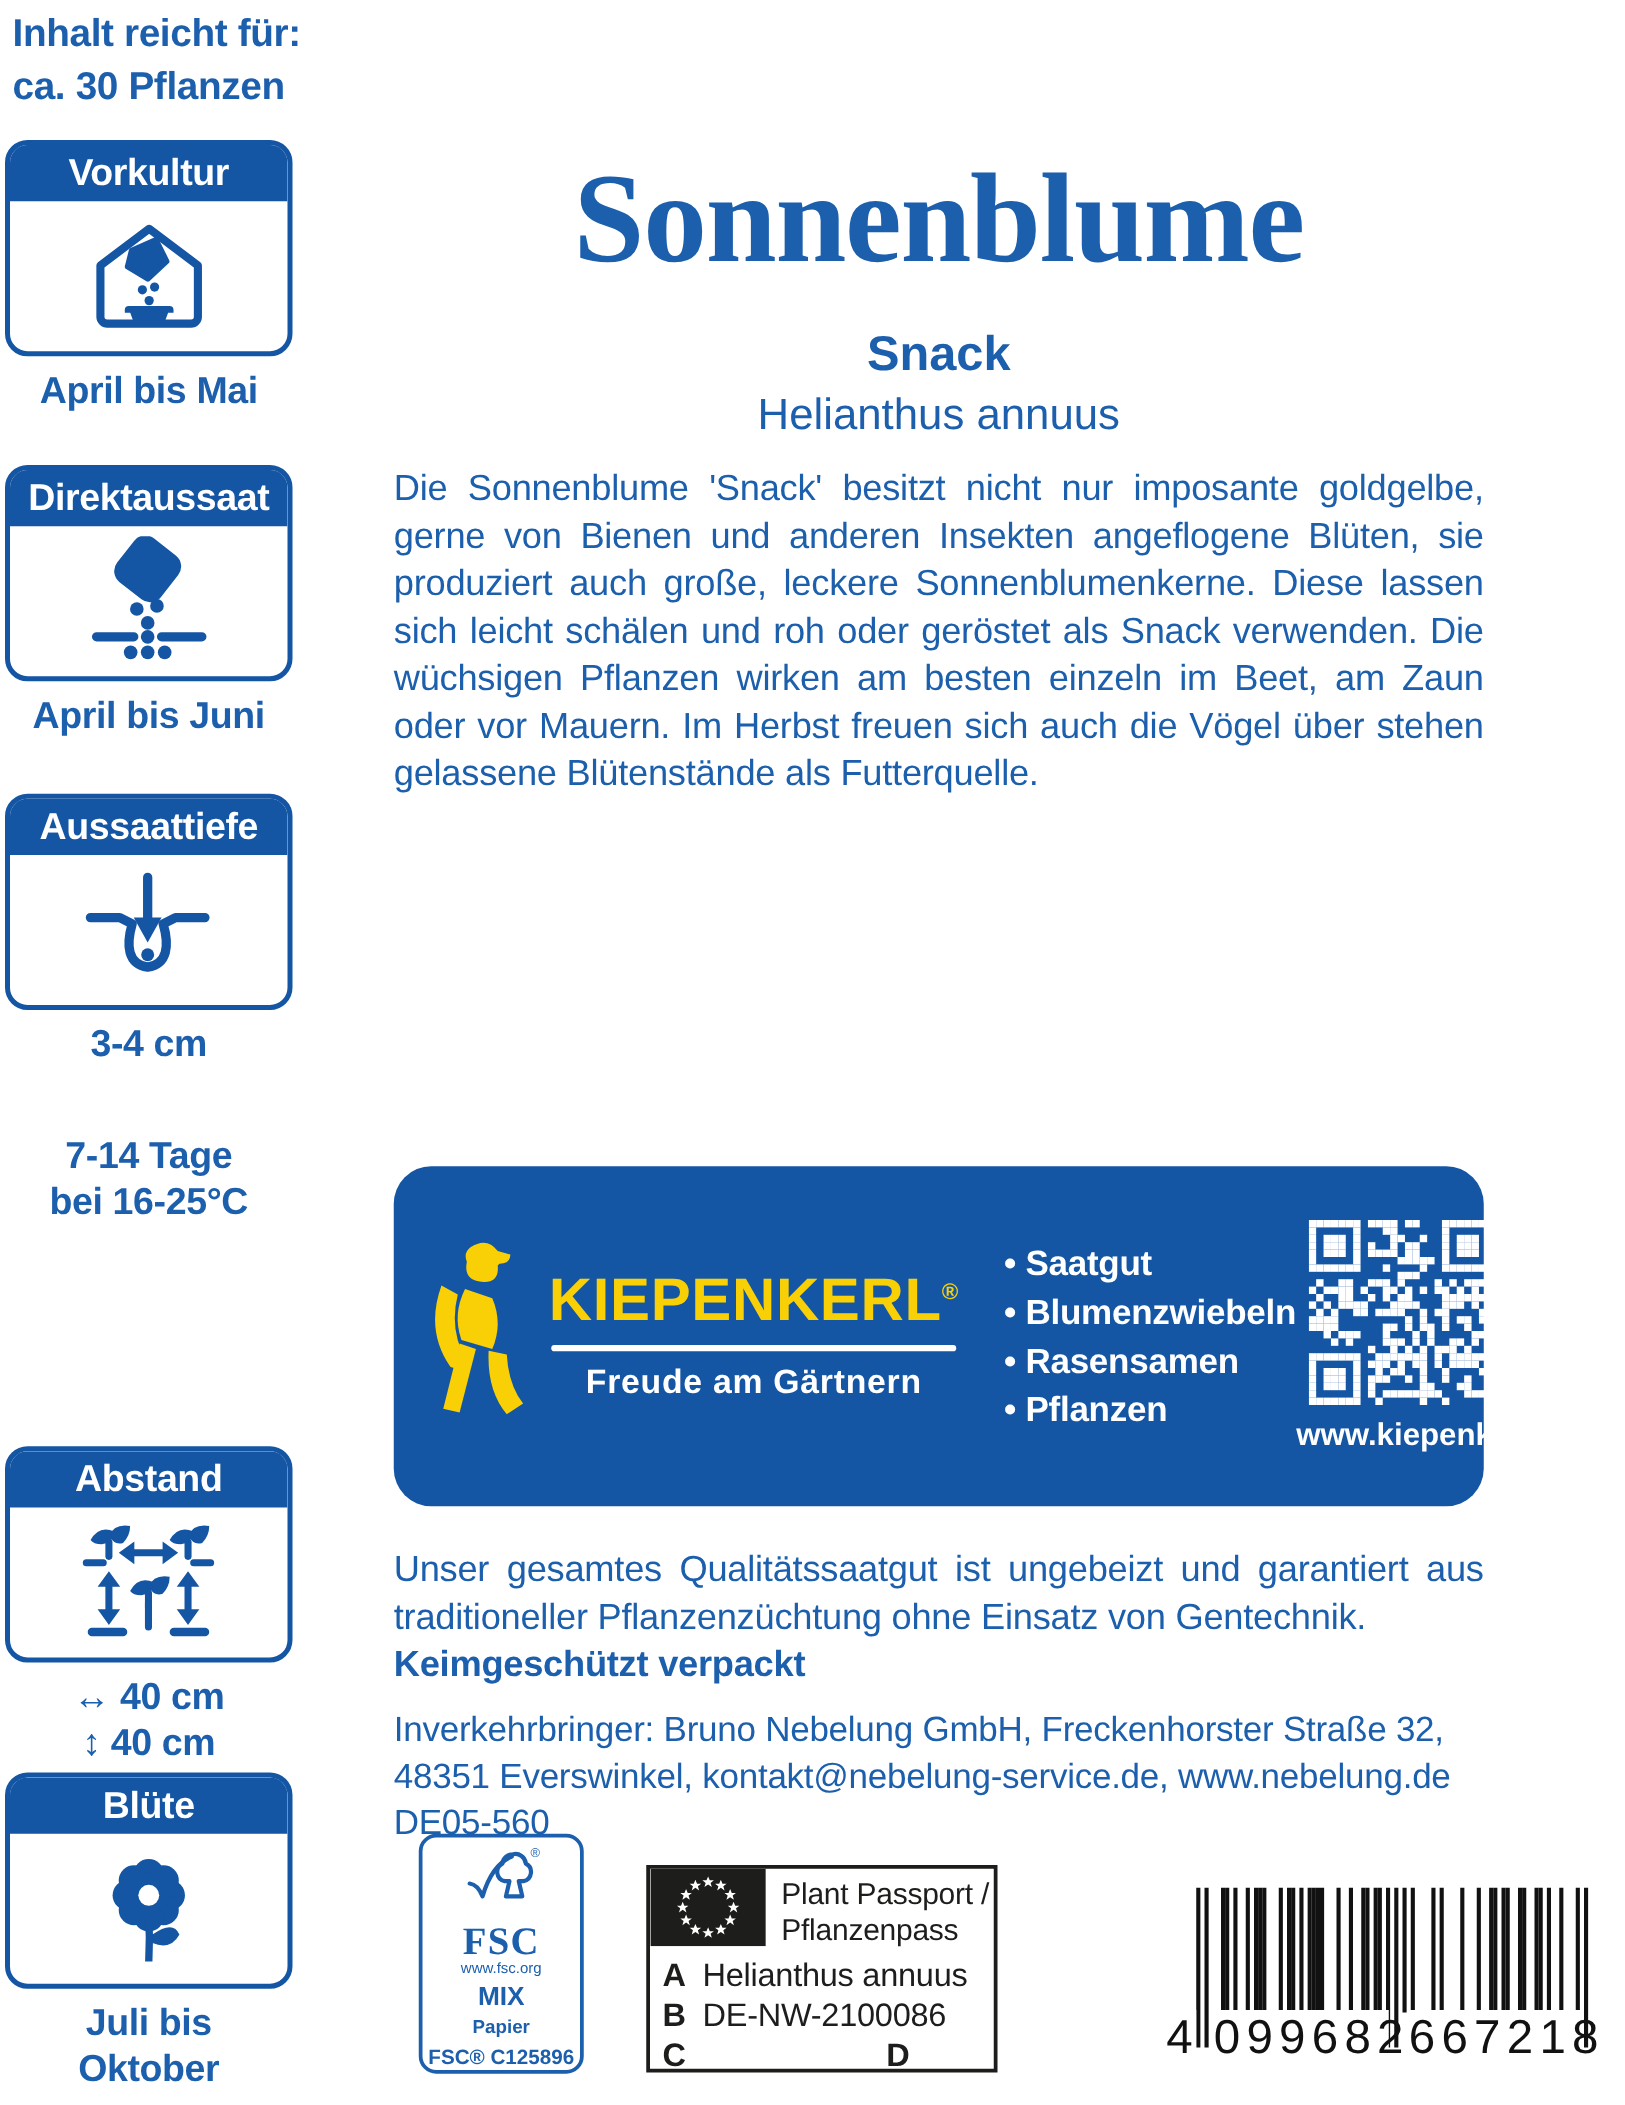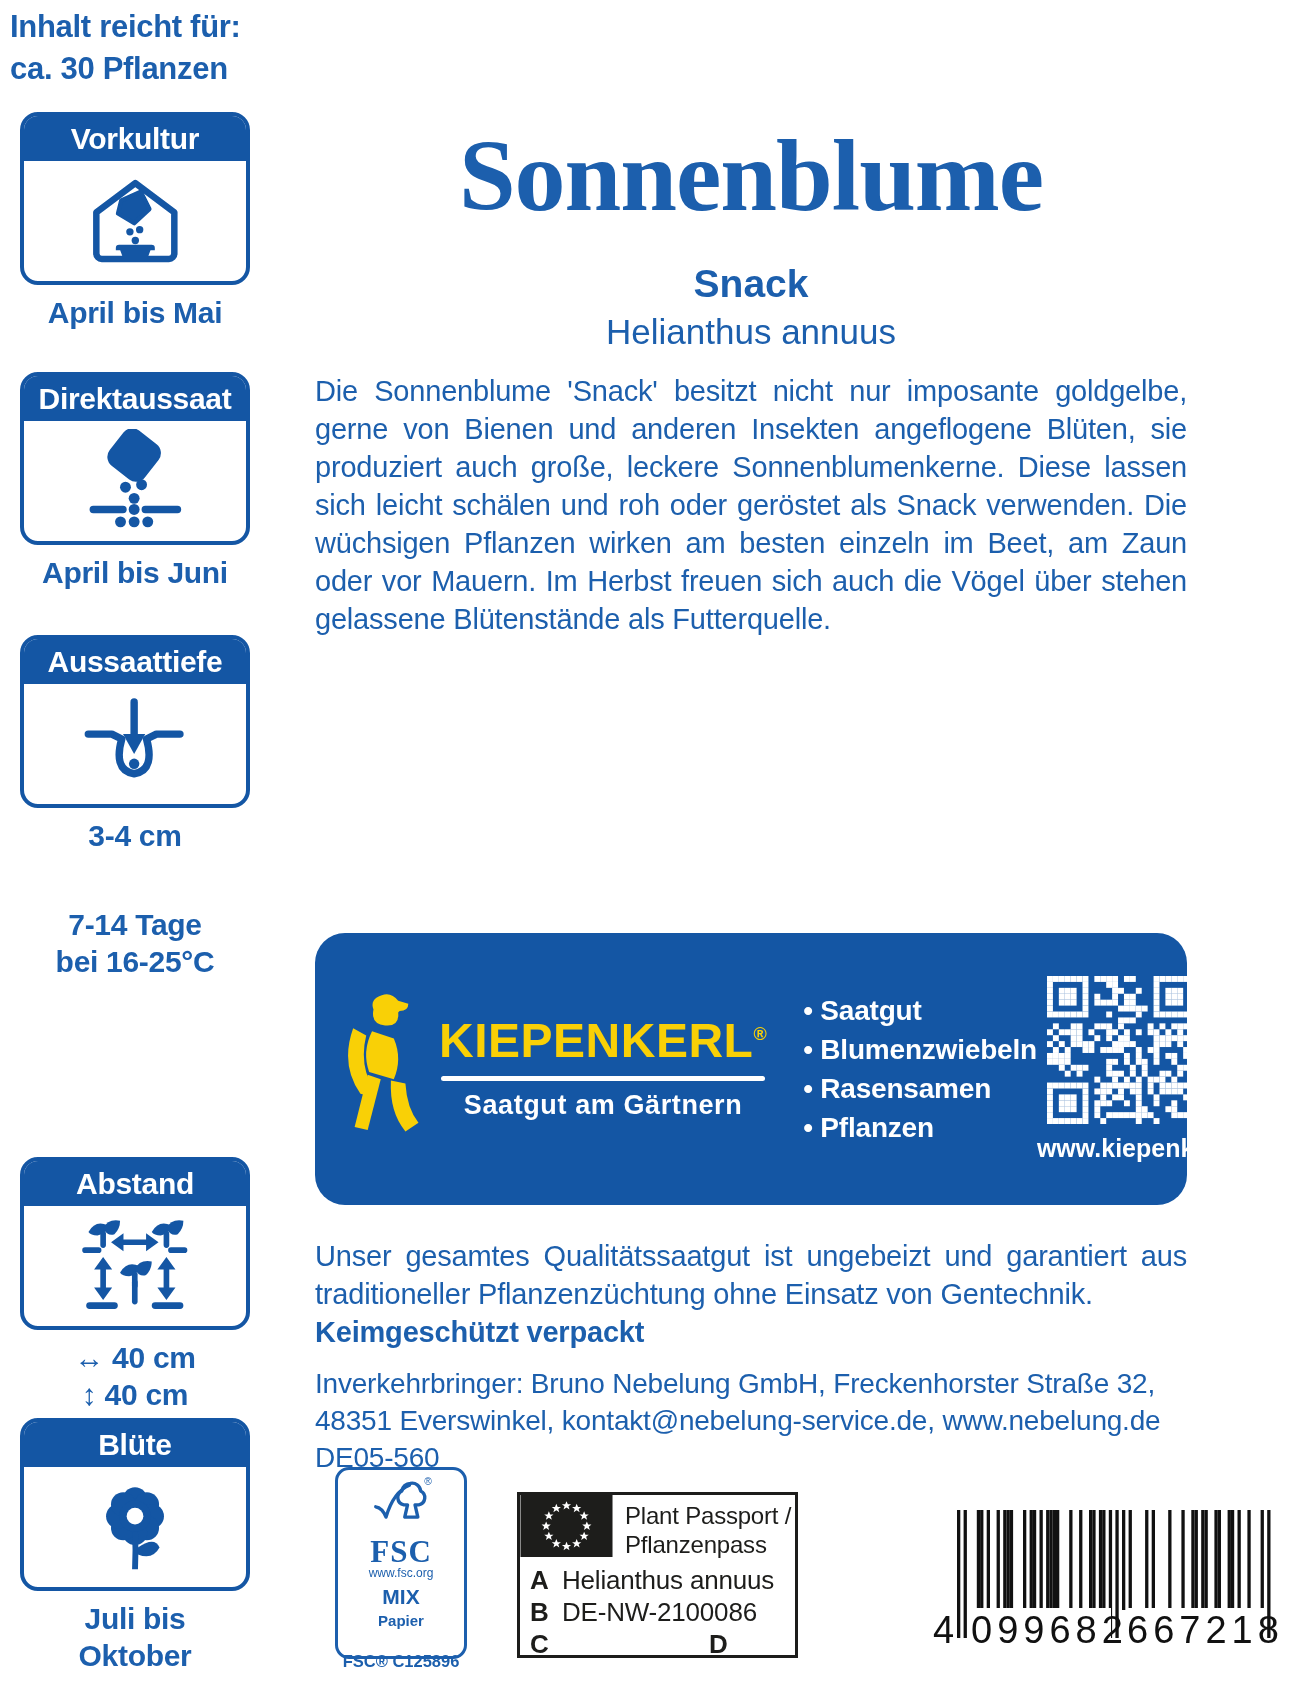--- a/index.html
+++ b/index.html
@@ -8,21 +8,21 @@
   *{margin:0;padding:0;box-sizing:border-box}
   body{background:#fff}
   .page{position:relative;width:1300px;height:1684px;background:#fff;overflow:hidden;
         font-family:"Liberation Sans",sans-serif;color:var(--tblue)}
   .preline{white-space:pre-line}
 
   
   .top-note{position:absolute;left:10px;top:6px;font-size:31px;font-weight:600;line-height:42px;letter-spacing:-0.3px}
 
   
-  .panel{position:absolute;left:20px;width:230px;text-align:center}
+  .panel{position:absolute;left:4px;width:230px;text-align:center}
   .pbox{border:4px solid var(--blue);border-radius:18px;overflow:hidden;background:#fff}
   .phd{background:var(--blue);color:#fff;font-weight:700;font-size:30px;line-height:45px;letter-spacing:-0.3px}
   .pic{height:120px;display:flex;align-items:center;justify-content:center;color:var(--blue)}
   .pic svg{height:104px;width:auto}
   .pcap{margin-top:9px;font-size:30px;font-weight:600;line-height:37px;color:var(--tblue);letter-spacing:-0.3px}
 
   
   .main-col{position:absolute;left:315px;width:872px}
   .title{top:120px;font-family:"Liberation Serif","DejaVu Serif",serif;font-weight:700;font-size:102px;
          text-align:center;letter-spacing:-1px;line-height:1.1}
@@ -54,21 +54,21 @@
   .distrib{top:1365px;font-size:28px;line-height:37px;letter-spacing:-0.2px}
 
   
   .fsc{position:absolute;left:335px;top:1467px;width:132px;height:192px;border:3px solid var(--tblue);
        border-radius:14px;text-align:center;color:var(--tblue);padding-top:5px;background:#fff}
   .fsc-tree{width:70px;height:58px}
   .fsc-acronym{font-family:"Liberation Serif","DejaVu Serif",serif;font-weight:700;font-size:31px;line-height:29px;letter-spacing:1px}
   .fsc-url{font-size:12px;line-height:15px}
   .fsc-grade{font-size:21px;font-weight:700;line-height:24px;margin-top:4px}
   .fsc-material{font-size:15px;font-weight:700;line-height:18px;margin-top:3px}
-  .fsc-license{font-size:16.5px;font-weight:700;margin-top:22px}
+  .fsc-license{font-size:16.5px;font-weight:700;margin-top:6px}
 
   
   .passport{position:absolute;left:517px;top:1492px;width:281px;height:166px;border:3px solid var(--pblack);
             color:var(--pblack);background:#fff;font-family:"Liberation Sans",sans-serif}
   .pp-head{display:flex}
   .euflag{width:93px;height:62px;flex:none;display:block}
   .pp-title{font-size:24px;line-height:29px;padding:6px 0 0 12px;letter-spacing:-0.2px}
   .pp-rows{padding:5px 10px 0 10px;font-size:26px}
   .pp-row{display:flex;line-height:32px}
   .pp-row b{width:32px;flex:none}
@@ -217,21 +217,21 @@
           <path d="M23 3 q9 -6 15 2 l7 2 q0 5 -6 5 l-1 1 q1 10 -9 9 q-10 -1 -8 -11 q-2 -5 2 -8z"></path>
           <path d="M7 24 q-9 25 5 45 q5 2 9 -3 q-10 -17 -5 -37 z"></path>
           <path d="M20 26 l15 5 q6 14 0 28 l-17 -5 q-5 -14 2 -28z"></path>
           <path d="M17 56 l9 3 -9 35 -9 -2 z"></path>
           <path d="M33 60 l10 2 q1 17 9 27 l-9 6 q-11 -13 -10 -35z"></path>
         </g>
       </svg>
       <div class="wordcol">
         <div class="wordmark"><span>KIEPENKERL</span><sup>®</sup></div>
         <div class="rule"></div>
-        <div class="tagline">Saatgut am Gärtnern</div>
+        <div class="tagline">Freude am Gärtnern</div>
       </div>
     </div>
     <ul class="products">
       <li>Saatgut</li>
       <li>Blumenzwiebeln</li>
       <li>Rasensamen</li>
       <li>Pflanzen</li>
     </ul>
     <div class="qrcol">
       <svg id="qr" class="qr" viewBox="0 0 100 100">

